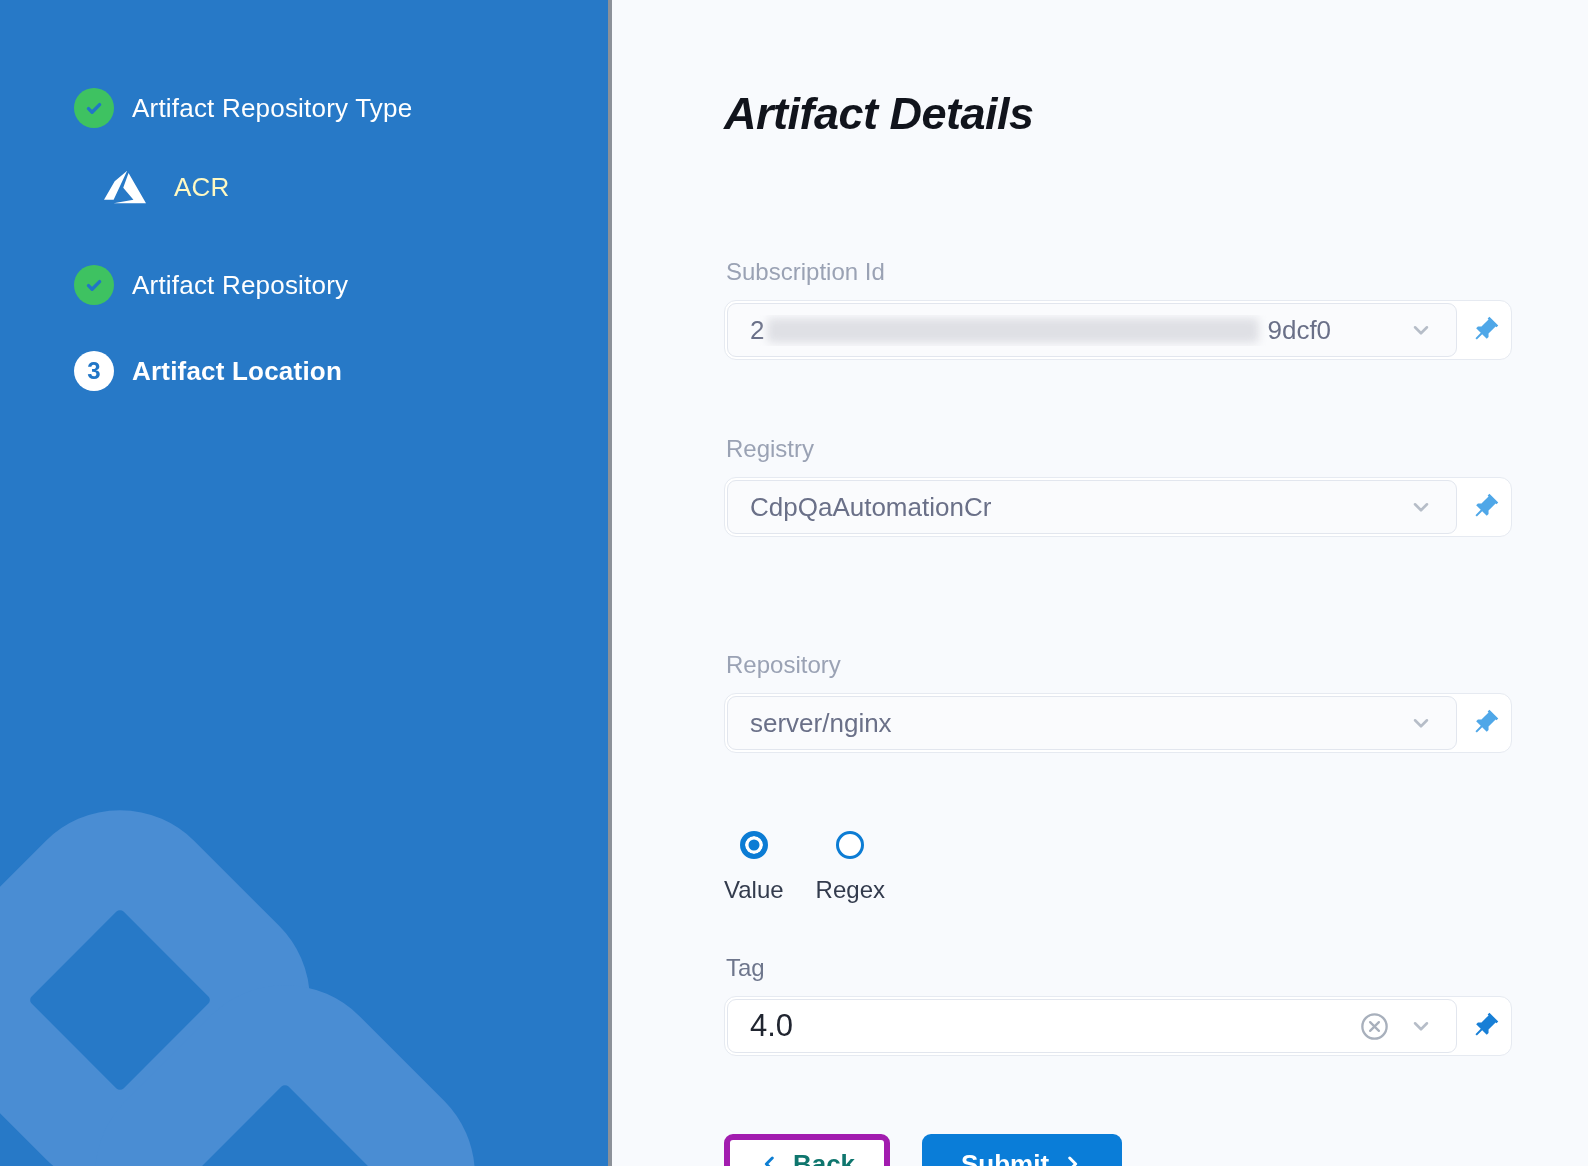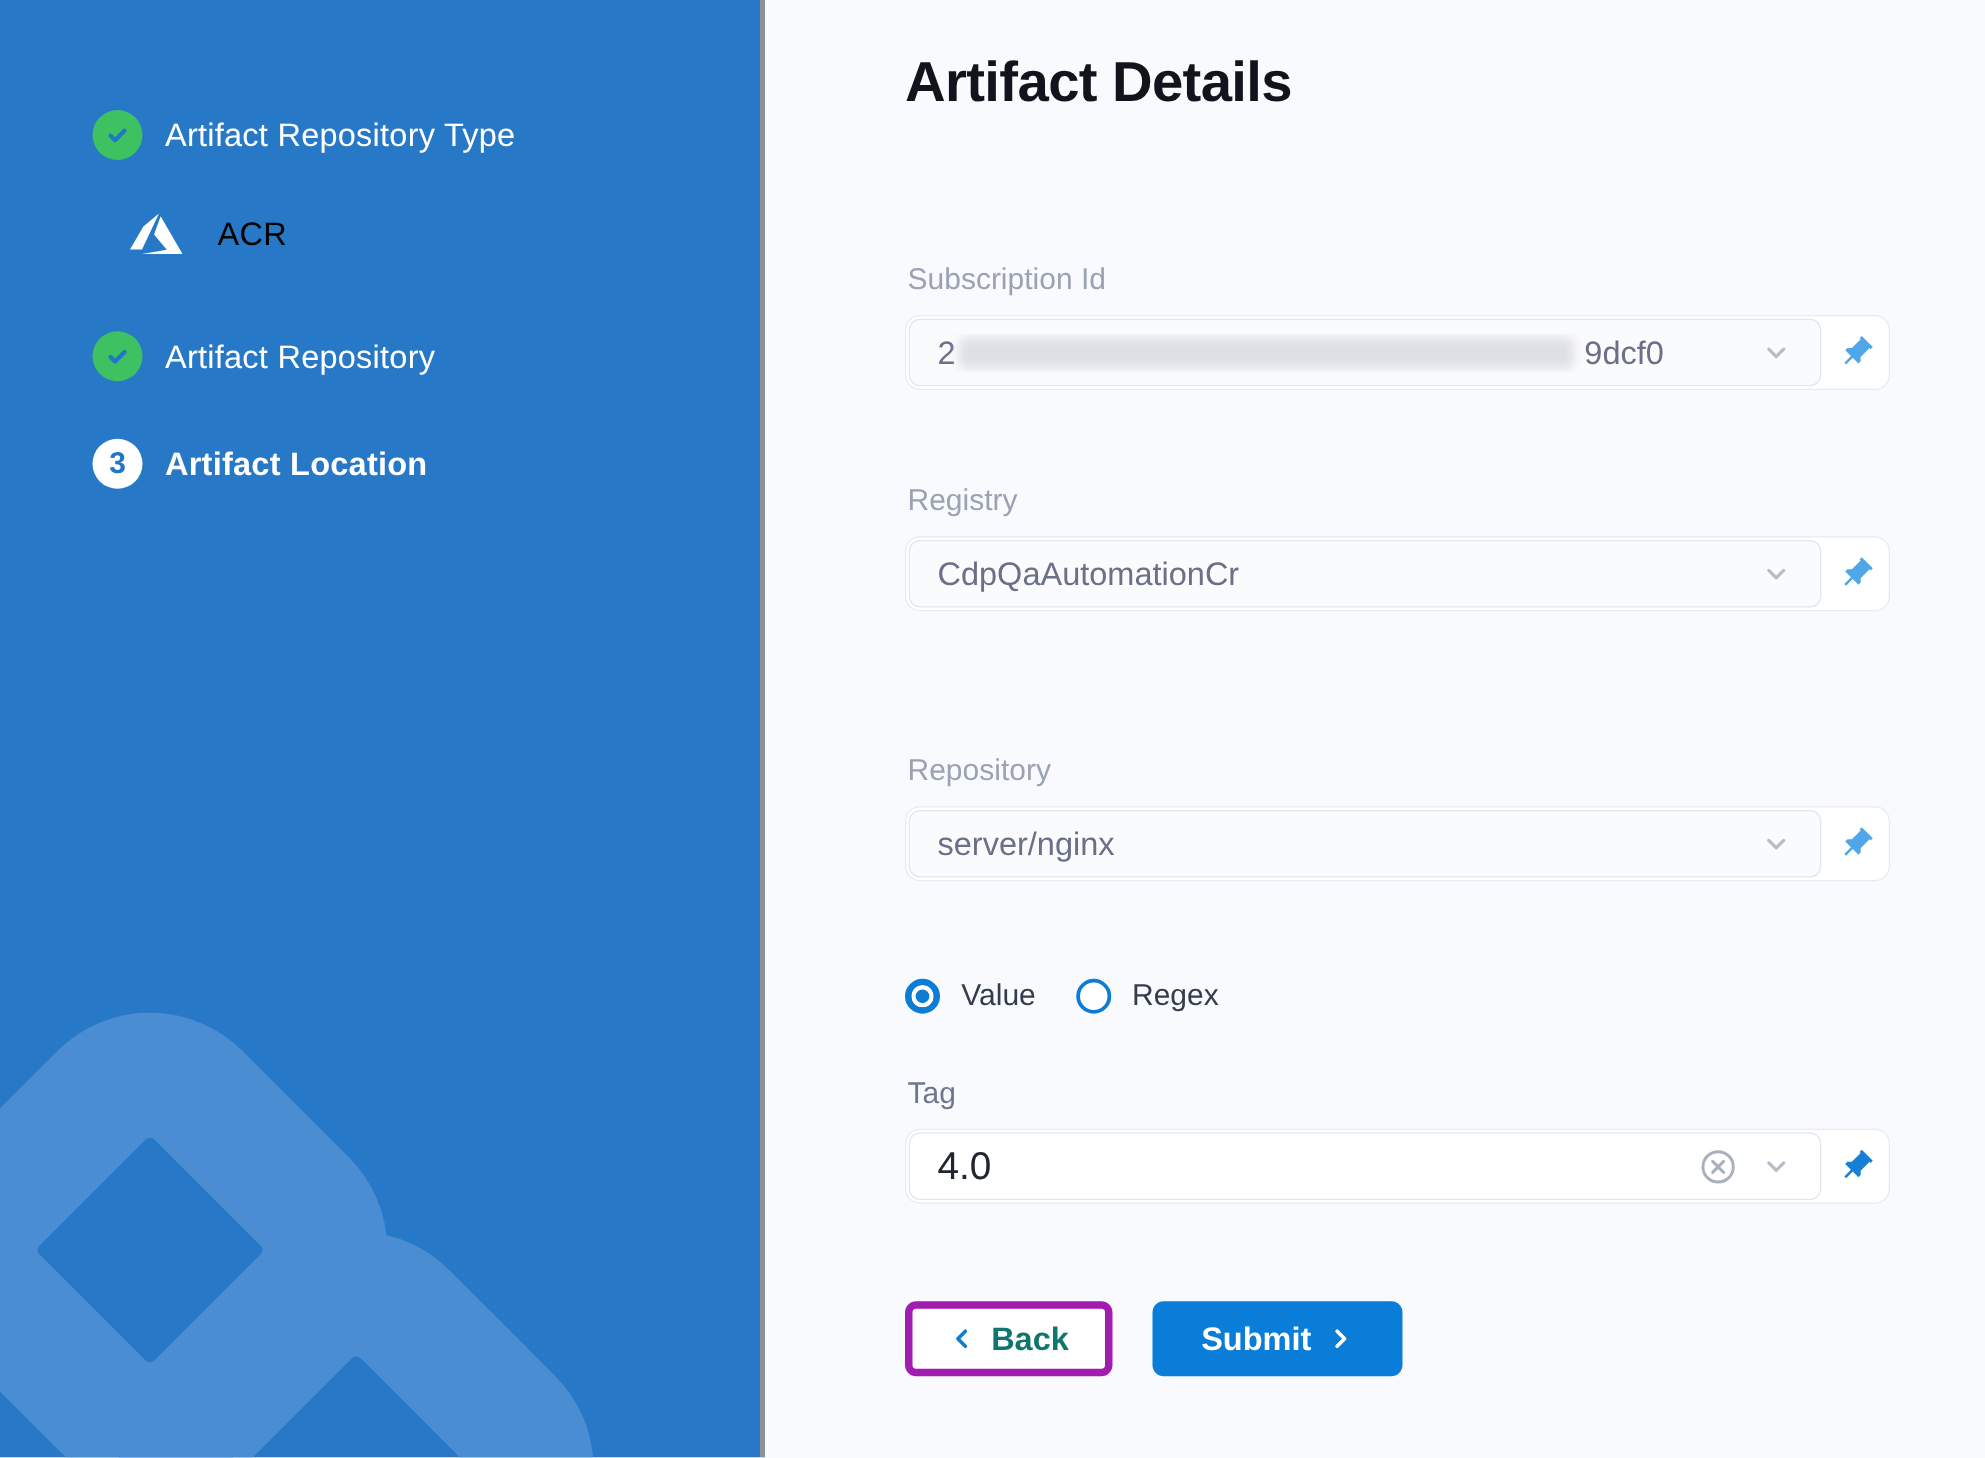--- a/index.html
+++ b/index.html
@@ -26,27 +26,27 @@
   .step.current .step-label { font-weight:700; }
   .badge-check {
     width:40px; height:40px; border-radius:50%; background:#3EC261;
     display:flex; align-items:center; justify-content:center; flex:0 0 40px;
   }
   .badge-num {
     width:40px; height:40px; border-radius:50%; background:#FFFFFF;
     color:#2176C7; font-size:24px; font-weight:700;
     display:flex; align-items:center; justify-content:center; flex:0 0 40px;
   }
-  .substep { display:flex; align-items:center; gap:24px; margin:38px 0 0 26px; color:#000000; font-size:26px; }
+  .substep { display:flex; align-items:center; gap:24px; margin:38px 0 0 26px; color:#fef9c3; font-size:26px; }
   .azure-logo { width:50px; height:42px; display:flex; align-items:center; justify-content:center; }
 
   
   main { flex:1; padding:0 0 0 112px; position:relative; }
   .page-title {
-    margin-top:40px; font-size:45px; font-weight:800; color:#11141C; letter-spacing:-0.5px;
+    margin-top:88px; font-size:45px; font-weight:800; color:#11141C; letter-spacing:-0.5px;font-style:italic;
   }
   .field { width:788px; }
   .f-subscription { margin-top:118px; }
   .f-registry   { margin-top:75px; }
   .f-repository { margin-top:114px; }
   .f-tag        { margin-top:50px; }
   .field-label { font-size:24px; color:#9AA2B4; margin:0 0 14px 2px; }
   .field-label.dark { color:#6E768C; }
 
   .field-wrap {
@@ -67,21 +67,21 @@
     flex:1; border:none; outline:none; background:transparent;
     font-family:"Liberation Sans", sans-serif; font-size:31px; color:#202530; min-width:0;
   }
   .icon-btn { display:flex; align-items:center; justify-content:center; border:none; background:transparent; cursor:pointer; padding:0; }
   .chev { margin-left:18px; display:flex; align-items:center; }
   .clear-btn { margin-left:auto; }
   .pin-cell { width:52px; flex:0 0 52px; display:flex; align-items:center; justify-content:center; border:none; background:transparent; cursor:pointer; }
 
   
   .radio-row { margin-top:78px; display:flex; align-items:center; gap:32px; }
-  .radio { display:flex; align-items:center; gap:17px; font-size:24px; color:#333B4D; cursor:pointer; }
+  .radio { display:flex; align-items:center; gap:17px; font-size:24px; color:#333B4D; cursor:pointer;flex-direction:column; }
   .rdot { width:28px; height:28px; border-radius:50%; flex:0 0 28px; }
   .rdot.sel { border:5px solid #0C7CD4; background:#0C7CD4; box-shadow:inset 0 0 0 3.5px #FFFFFF; }
   .rdot.unsel { border:3px solid #0C7CD4; background:#FFFFFF; }
 
   
   .actions { margin-top:78px; display:flex; align-items:center; }
   .btn {
     height:60px; border-radius:9px; font-family:"Liberation Sans", sans-serif;
     font-size:26px; font-weight:700; display:flex; align-items:center; justify-content:center;
     gap:12px; cursor:pointer;

